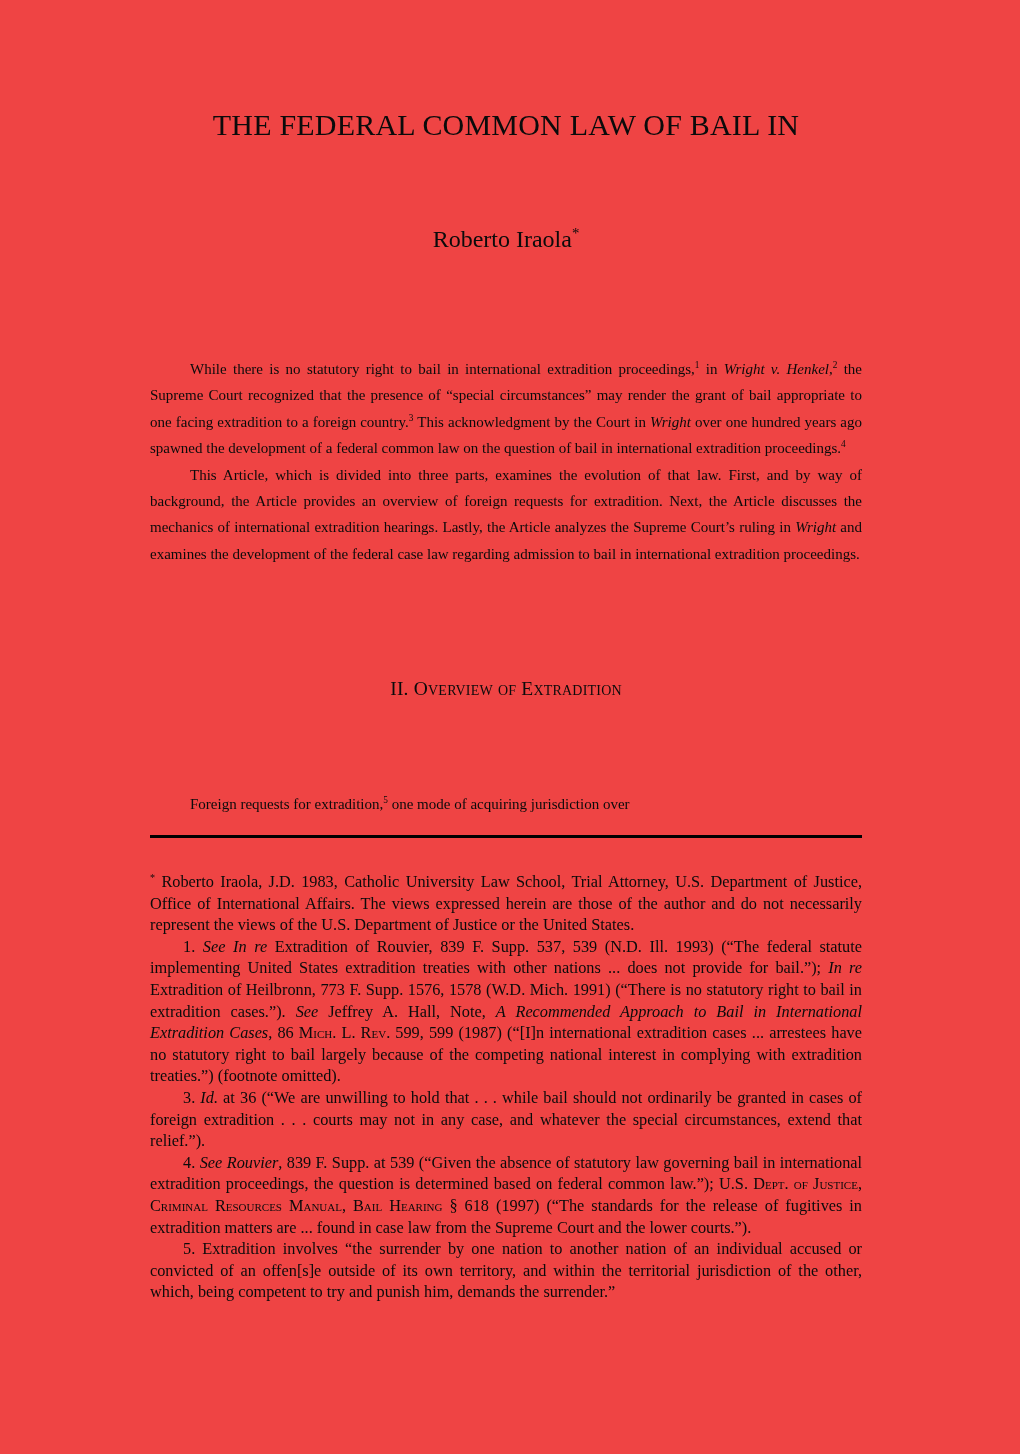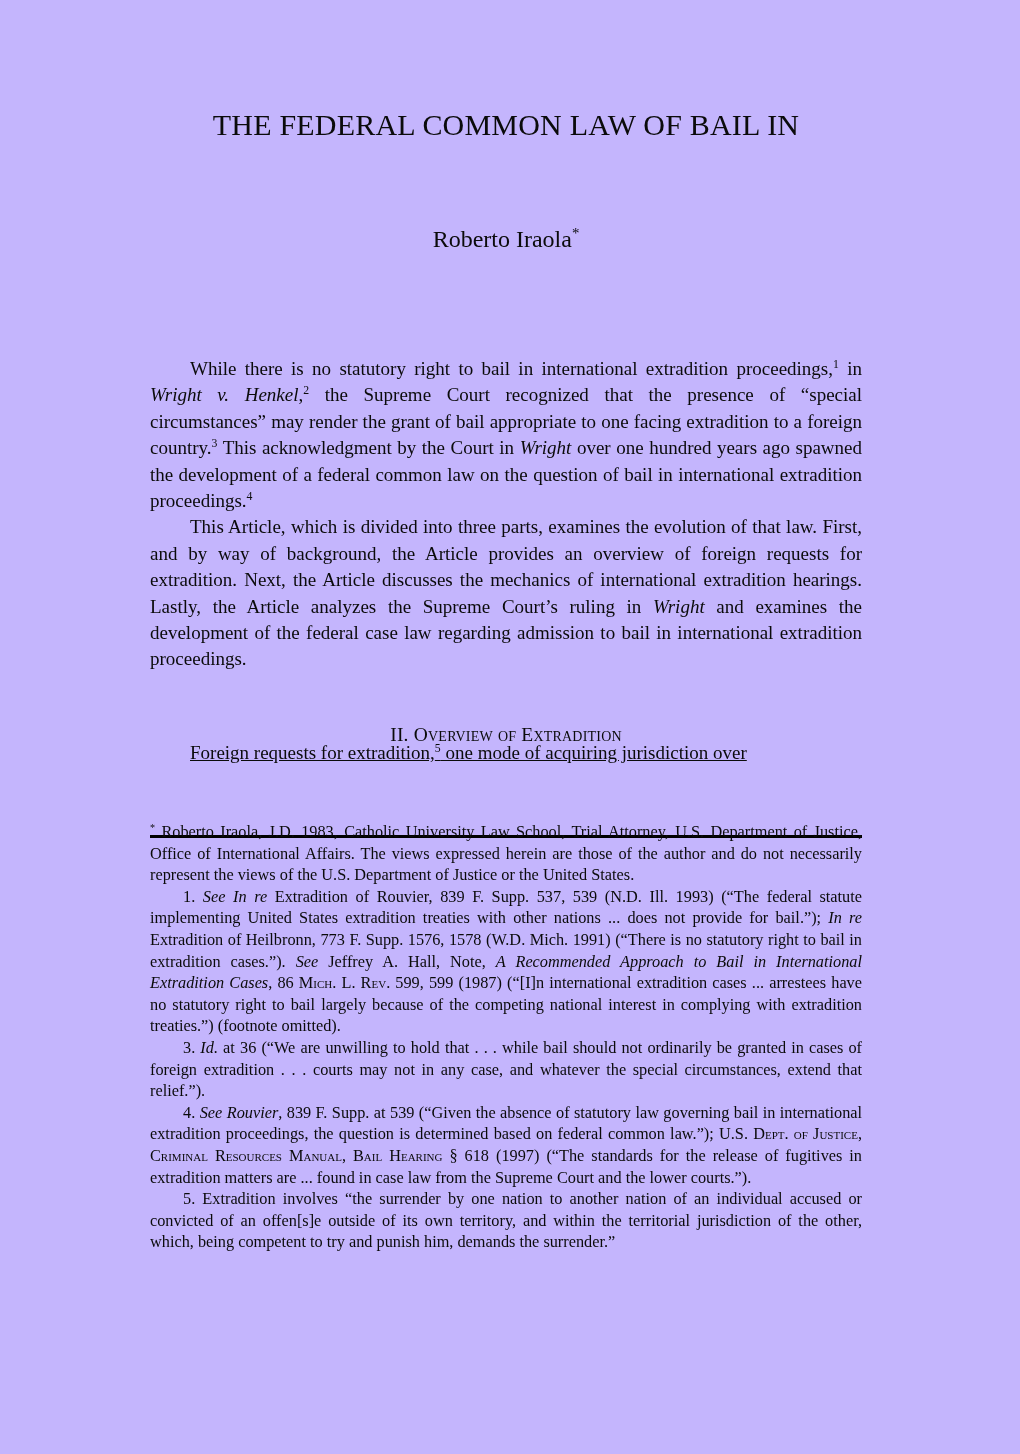--- a/index.html
+++ b/index.html
@@ -1,21 +1,21 @@
 <!DOCTYPE html>
 <html><head>
 <meta charset="utf-8">
 <style>
   html, body { margin: 0; padding: 0; background: #e8e8e8; }
   .page {
     position: relative;
     width: 1020px;
     height: 1454px;
     margin: 0 auto;
-    background: #c4b5fd;
+    background: #ef4444;
     color: #0b0b0b;
     font-family: "Liberation Serif", "DejaVu Serif", serif;
     overflow: hidden;
   }
   .block { position: absolute; left: 150px; width: 712px; }
   .centered { text-align: center; }
 
   .title {
     top: 106px;
     font-size: 30px;
@@ -24,39 +24,39 @@
   }
   .author {
     top: 226px;
     font-size: 24px;
   }
   .heading {
     font-size: 19.5px;
     letter-spacing: 0.2px;
   }
   .h-intro { top: 303px; }
-  .h-overview { top: 724px; }
+  .h-overview { top: 678px; }
 
   .bodytext {
-    font-size: 19px;
+    font-size: 15px;
     line-height: 26.4px;
     text-align: justify;
   }
   .body-block { top: 356px; }
   .para { margin: 0; text-indent: 40px; }
-  .para-foreign { top: 740px; text-decoration: underline; }
+  .para-foreign { top: 791px; }
 
   .fnrule {
     top: 835px;
     height: 3px;
     background: #000000;
   }
 
   .footnotes {
-    top: 821px;
+    top: 871px;
     font-size: 16.3px;
     line-height: 21.6px;
     text-align: justify;
   }
   .fn { margin: 0; text-indent: 33px; }
   .fn-star { text-indent: 0; }
 
   .sc { font-variant: small-caps; }
   sup { font-size: 0.62em; vertical-align: super; line-height: 0; }
   i { font-style: italic; }

